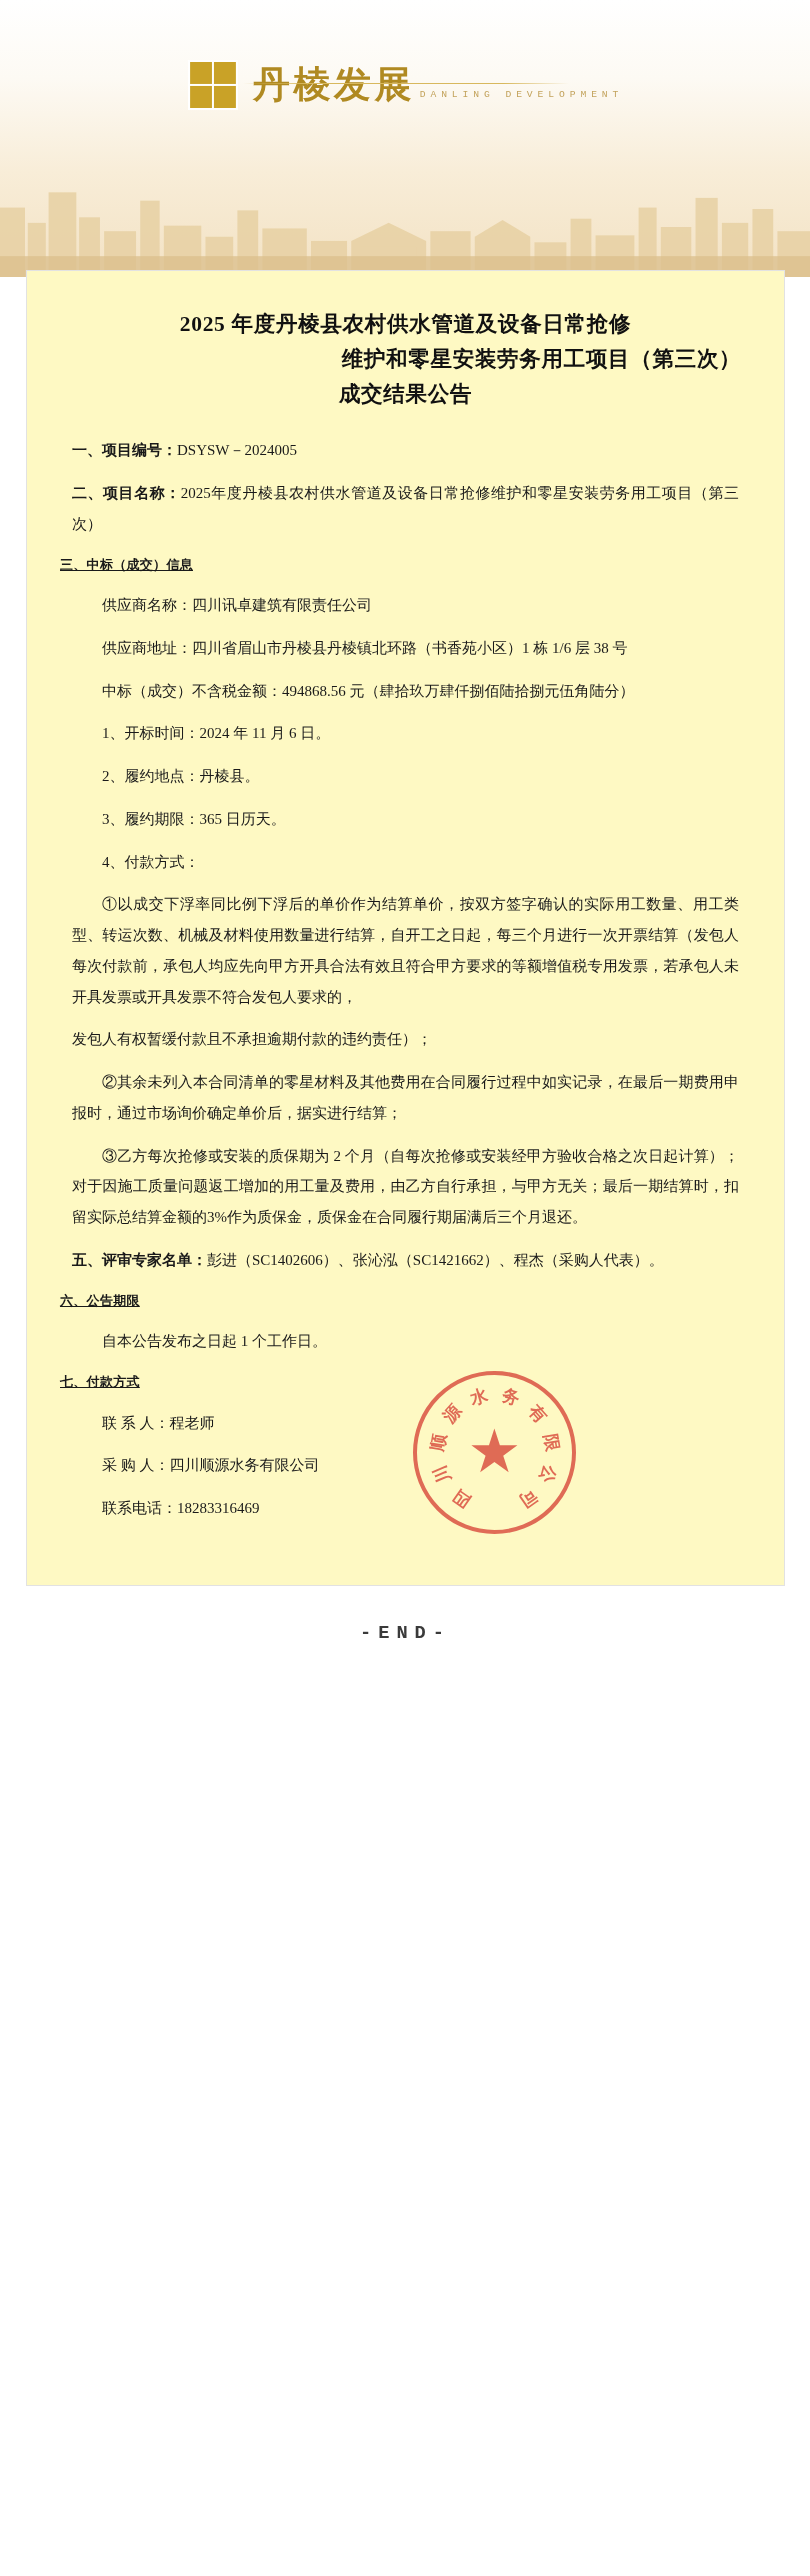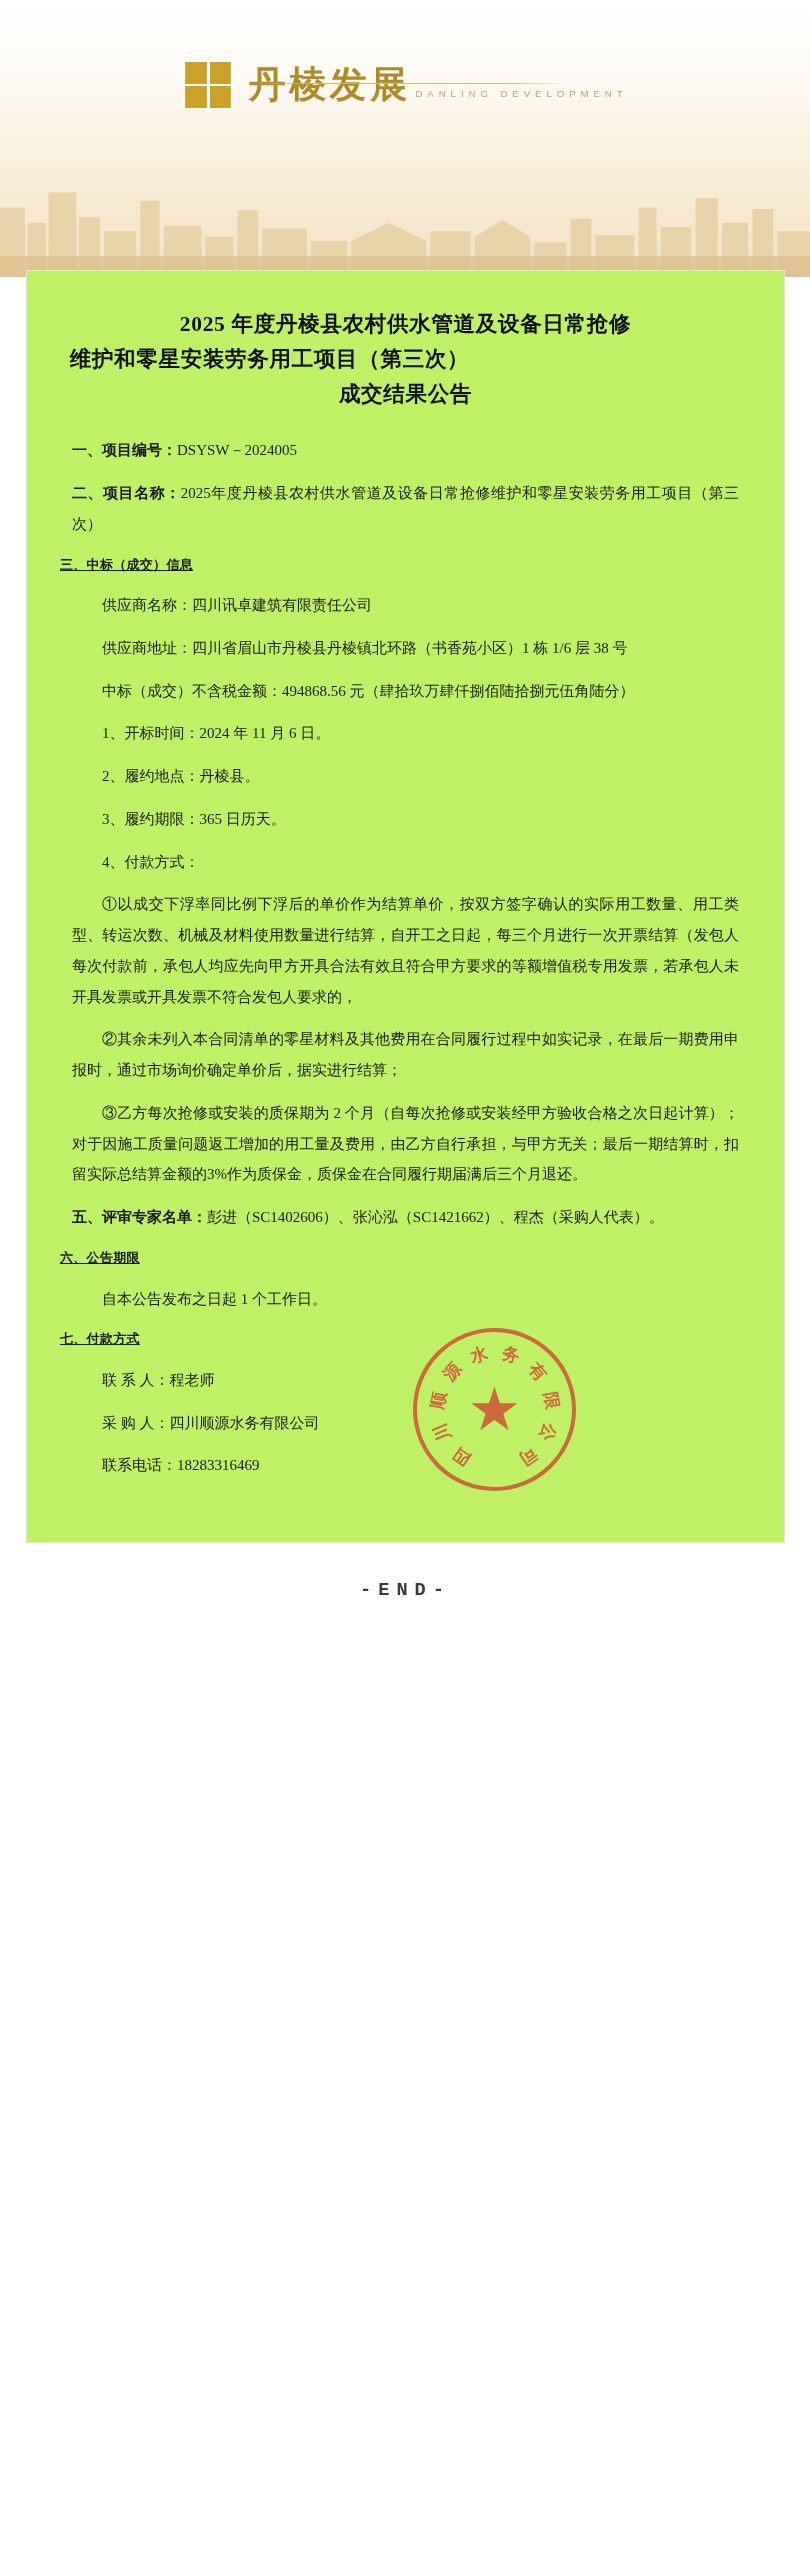--- a/index.html
+++ b/index.html
@@ -55,21 +55,21 @@
   .logo-text { text-align:left; }
   .logo-cn {
     font-family: "Liberation Serif", "DejaVu Serif", serif;
     font-size: 37px;
     letter-spacing: 3.5px;
     color: #b08a22;
     font-weight: 700;
     line-height: 1.1;
   }
   .logo-en {
-    font-family: Liberation Sans, sans-serif;
+    font-family: Liberation Mono, monospace;
     font-size: 9.7px;
     letter-spacing: 4.9px;
     color: #c3a35c;
     margin-top: 5.5px;
     padding-left: 2.1px;
   }
   .logo-rule {
     position:absolute;
     top: 83px;
     left: 50%;
@@ -83,37 +83,37 @@
   .skyline {
     position:absolute;
     left:0; right:0; bottom:0;
     height: 118px;
   }
 
   
   .doc {
     position: relative;
     margin: -7px 26px 0 26px;
-    background: #bef264;
+    background: #fef9c3;
     border: 0.7px solid #e2e2e2;
     padding: 32px 33px 49px 33px;
     z-index: 3;
   }
 
   .doc-title {
     font-size: 21.5px;
     font-weight: 700;
     line-height: 1.62;
     text-align: center;
     letter-spacing: 0.7px;
     margin: 4.2px 9.7px 23.6px 9.7px;
     color: #111;
   }
   .doc-title .ln { display:block; }
-  .doc-title .ln2 { text-align: left; }
+  .doc-title .ln2 { text-align: right; }
   .doc-title .ln3 { text-align: center; }
 
   .sec-head {
     font-size: 13px;
     font-weight: 700;
     line-height: 2.05;
     margin: 7px 0 1.4px 0;
     letter-spacing: 0.3px;
     text-decoration: underline;
   }
@@ -246,20 +246,21 @@
     </p>
     <p class="para indent1">
       <span>中标（成交）不含税金额：</span><span>494868.56 元（肆拾玖万肆仟捌佰陆拾捌元伍角陆分）</span>
     </p>
 
     <p class="para indent1">1、开标时间：2024 年 11 月 6 日。</p>
     <p class="para indent1">2、履约地点：丹棱县。</p>
     <p class="para indent1">3、履约期限：365 日历天。</p>
     <p class="para indent1">4、付款方式：</p>
     <p class="para indent1">①以成交下浮率同比例下浮后的单价作为结算单价，按双方签字确认的实际用工数量、用工类型、转运次数、机械及材料使用数量进行结算，自开工之日起，每三个月进行一次开票结算（发包人每次付款前，承包人均应先向甲方开具合法有效且符合甲方要求的等额增值税专用发票，若承包人未开具发票或开具发票不符合发包人要求的，</p>
+    <p class="para noindent">发包人有权暂缓付款且不承担逾期付款的违约责任）；</p>
     <p class="para indent1">②其余未列入本合同清单的零星材料及其他费用在合同履行过程中如实记录，在最后一期费用申报时，通过市场询价确定单价后，据实进行结算；</p>
     <p class="para indent1">③乙方每次抢修或安装的质保期为 2 个月（自每次抢修或安装经甲方验收合格之次日起计算）；对于因施工质量问题返工增加的用工量及费用，由乙方自行承担，与甲方无关；最后一期结算时，扣留实际总结算金额的3%作为质保金，质保金在合同履行期届满后三个月退还。</p>
 
     <p class="para noindent">
       <span class="lbl">五、评审专家名单：</span><span>彭进（SC1402606）、张沁泓（SC1421662）、程杰（采购人代表）。</span>
     </p>
 
     <p class="sec-head">六、公告期限</p>
     <p class="para indent1">自本公告发布之日起 1 个工作日。</p>
 

